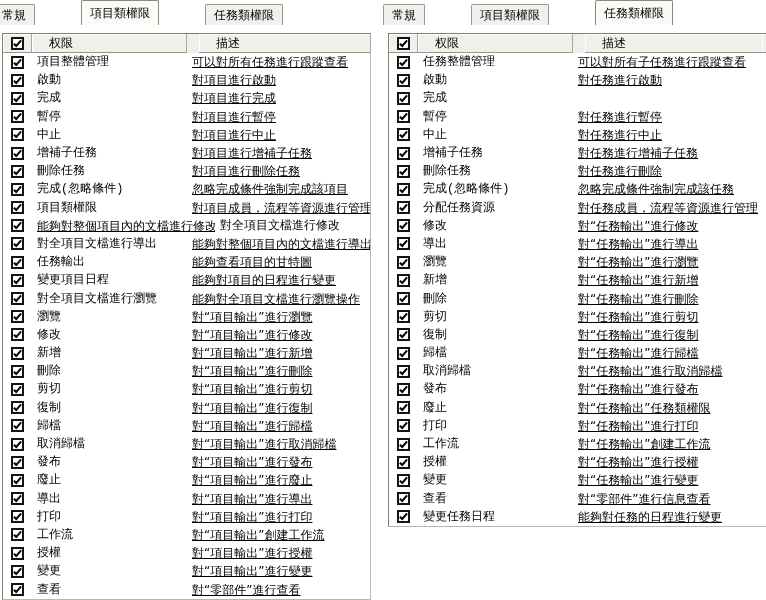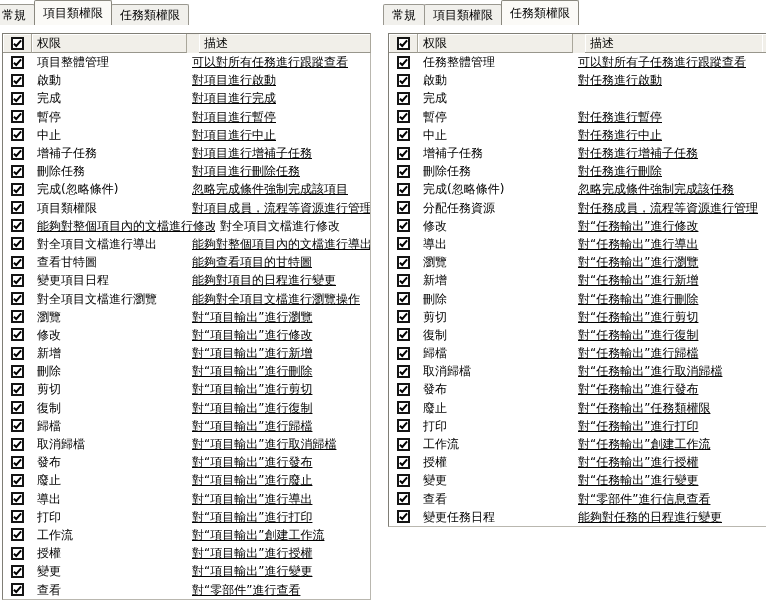--- a/index.html
+++ b/index.html
@@ -2,21 +2,21 @@
 <html><head>
 <meta charset="utf-8">
 <style>
   * { margin:0; padding:0; box-sizing:border-box; }
   html,body { background:#ffffff; }
   body { font-family:"DejaVu Sans","Liberation Sans",sans-serif; font-size:12px; color:#000; }
   .root { width:766px; height:600px; display:flex; background:#ffffff; overflow:hidden; }
   .panel { width:383px; height:600px; overflow:hidden; position:relative; flex:0 0 383px; }
 
   
-  .tabbar { height:25px; display:flex; align-items:flex-end; position:relative; }
+  .tabbar { height:25px; display:flex; align-items:flex-end; position:relative;gap:47px; }
   .tab {
     height:21px; padding:3px 8px 2px; background:#f1f0ec;
     border:1px solid #9a9890; border-bottom:none;
     border-top-left-radius:2px; border-top-right-radius:2px;
     margin-right:-1px; white-space:nowrap; cursor:default;
     line-height:15px;
   }
   .tab.active {
     height:25px; padding-top:5px; background:#fbfaf7; position:relative; z-index:2;
     border-color:#8a887f;
@@ -29,33 +29,33 @@
     border:1px solid #807e76; border-right-color:#b9b7af; border-bottom-color:#b9b7af;
   }
   .panel.first .table { margin-left:2px; width:369px; }
   .panel.second .table { margin-left:5px; width:379px; }
 
   .thead { display:flex; height:19px; background:#f1efe9; }
   .hcell {
     background:#f1efe9; height:19px; display:flex; align-items:center;
     border-right:1px solid #aaa79b; border-bottom:1px solid #98968c;
     box-shadow:inset 1px 1px 0 #ffffff;
-    padding-left:5px; overflow:hidden; white-space:nowrap;
+    padding-left:17px; overflow:hidden; white-space:nowrap;
   }
   .hcell.cbcol { width:29px; flex:0 0 29px; justify-content:center; padding-left:0; }
   .hcell.permcol { width:155px; flex:0 0 155px; }
   .hcell.desccol { width:172px; flex:0 0 172px;margin-left:12px; }
   .hcell.fillcol { flex:1 1 auto; border-right:none; padding-left:0; }
   .panel.second .hcell.desccol { flex:1 1 auto; border-right:none; }
 
   .tbody { background:#fff; }
   .row { display:flex; height:18.2px; align-items:center; background:#fff; }
   .cell-cb { width:29px; flex:0 0 29px; display:flex; justify-content:center; align-items:center; }
   .cell { padding-left:5px; white-space:nowrap; overflow:hidden; line-height:18px; }
-  .cell.perm { width:155px; flex:0 0 155px; }
+  .cell.perm { width:155px; flex:0 0 155px;font-family:Liberation Mono, monospace; }
   .cell.desc { flex:1 1 auto;text-decoration:underline; }
 
   
   .cb {
     width:13px; height:13px; background:#fff; border:2px solid #141414;
     display:inline-flex; align-items:center; justify-content:center; flex:0 0 13px;
   }
   .cb svg { display:block; }
 </style>
 </head>
@@ -204,21 +204,21 @@
             <span class="cell desc">能夠對整個項目內的文檔進行導出</span>
           </div>
           <div class="row">
             <span class="cell-cb">
               <span class="cb">
                 <svg width="9" height="9" viewBox="0 0 10 10" aria-hidden="true">
                   <path d="M1 5.2 L3.6 7.8 L9 1.6" stroke="#000" stroke-width="2.2" fill="none"></path>
                 </svg>
               </span>
             </span>
-            <span class="cell perm">查看甘特圖</span>
+            <span class="cell perm">任務輸出</span>
             <span class="cell desc">能夠查看項目的甘特圖</span>
           </div>
           <div class="row">
             <span class="cell-cb">
               <span class="cb">
                 <svg width="9" height="9" viewBox="0 0 10 10" aria-hidden="true">
                   <path d="M1 5.2 L3.6 7.8 L9 1.6" stroke="#000" stroke-width="2.2" fill="none"></path>
                 </svg>
               </span>
             </span>

